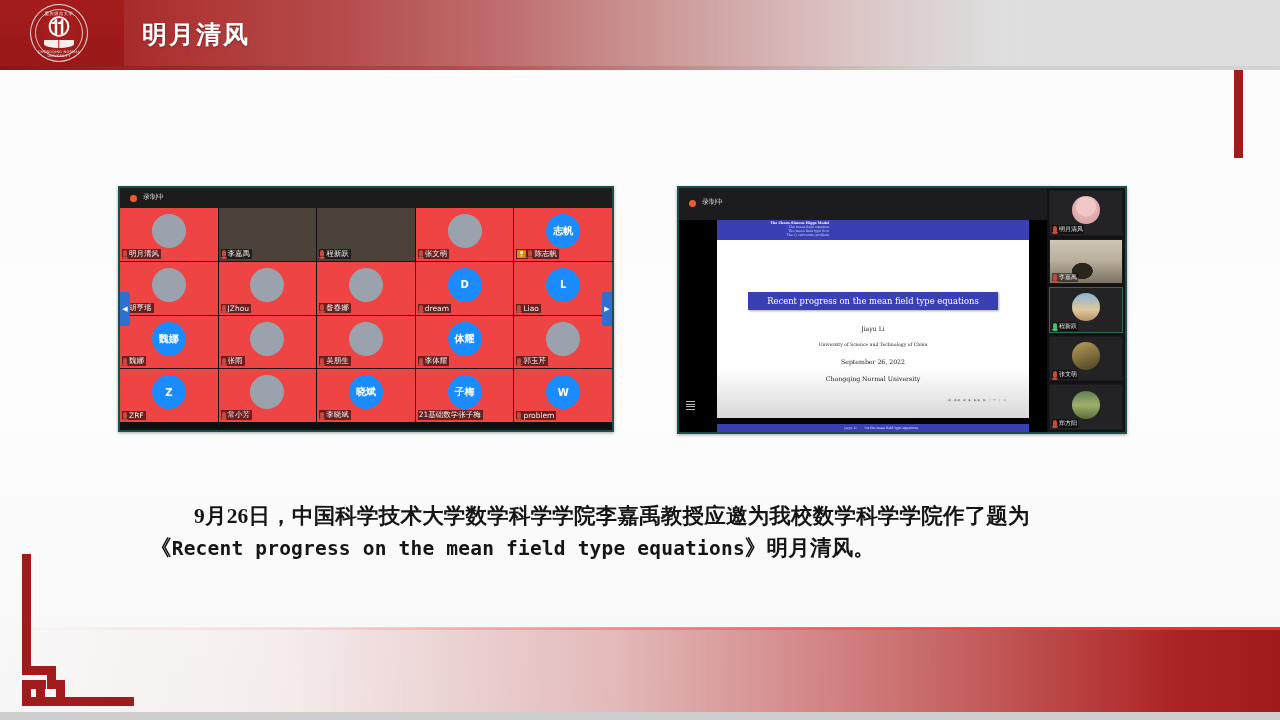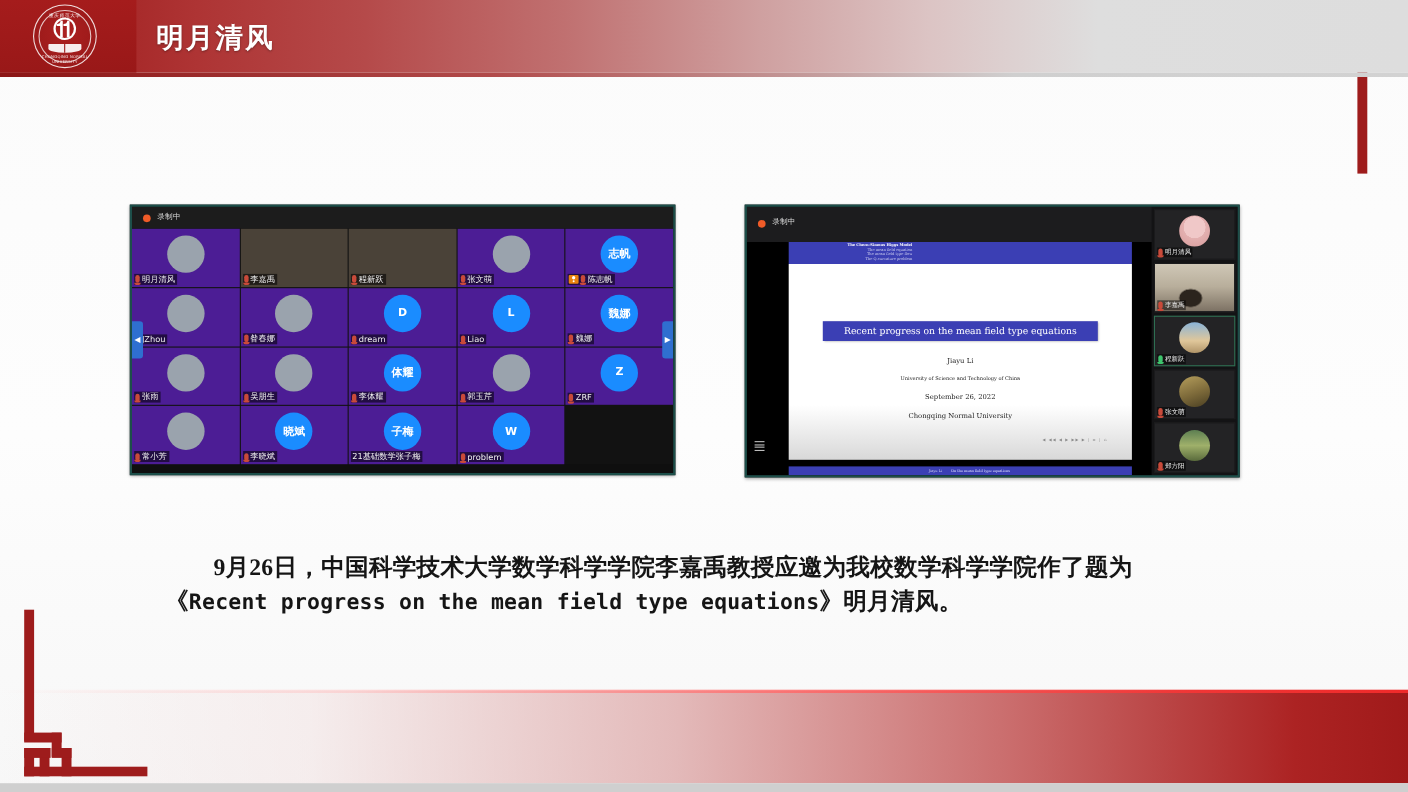--- a/index.html
+++ b/index.html
@@ -176,21 +176,21 @@
   .grid-wrap {
     position:absolute; left:0; top:20px; right:0; bottom:8px;
     display:grid;
     grid-template-columns: repeat(5, 1fr);
     grid-template-rows: repeat(4, 1fr);
     gap:1px;
     background:#121212;
   }
   .cell {
     position:relative;
-    background:#4c1d95;
+    background:#ef4444;
     overflow:hidden;
   }
   .cell.video { background:#4a4238; }
   .cell .av {
     position:absolute; left:50%; top:44%;
     transform:translate(-50%,-50%);
     width:34px; height:34px; border-radius:50%;
     background:#1a8cff;
     color:#fff; font-size:10px; font-weight:bold;
     display:flex; align-items:center; justify-content:center;
@@ -424,20 +424,27 @@
         </div>
         <div class="cell">
           <div class="av">志帆</div>
           <div class="nm">
             <span class="host-badge"></span>
             <span class="mic"></span>
             <span>陈志帆</span>
           </div>
         </div>
         <div class="cell">
+          <div class="av photo photo11"></div>
+          <div class="nm">
+            <span class="mic"></span>
+            <span>胡亨瑶</span>
+          </div>
+        </div>
+        <div class="cell">
           <div class="av photo photo3"></div>
           <div class="nm">
             <span class="mic"></span>
             <span>JZhou</span>
           </div>
         </div>
         <div class="cell">
           <div class="av photo photo4"></div>
           <div class="nm">
             <span class="mic"></span>

